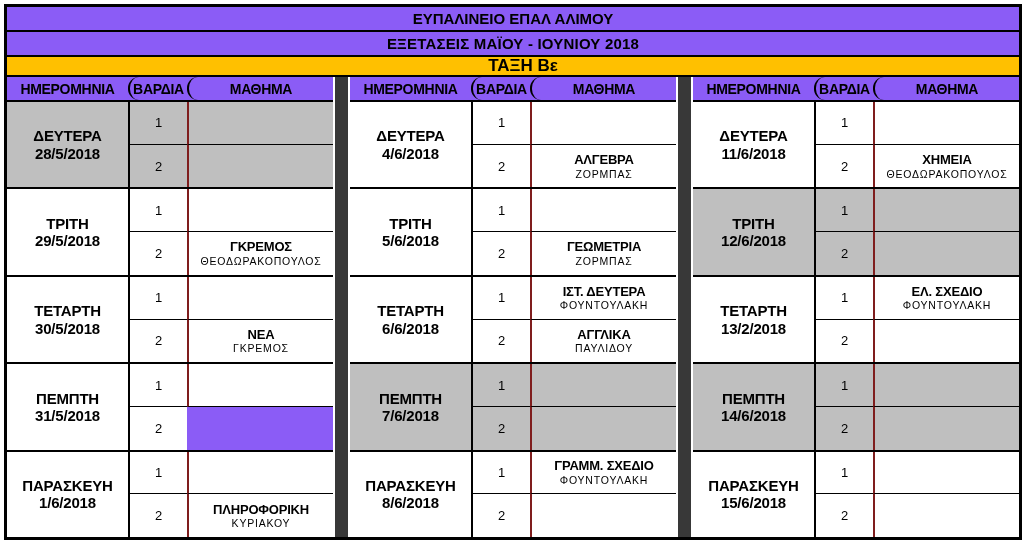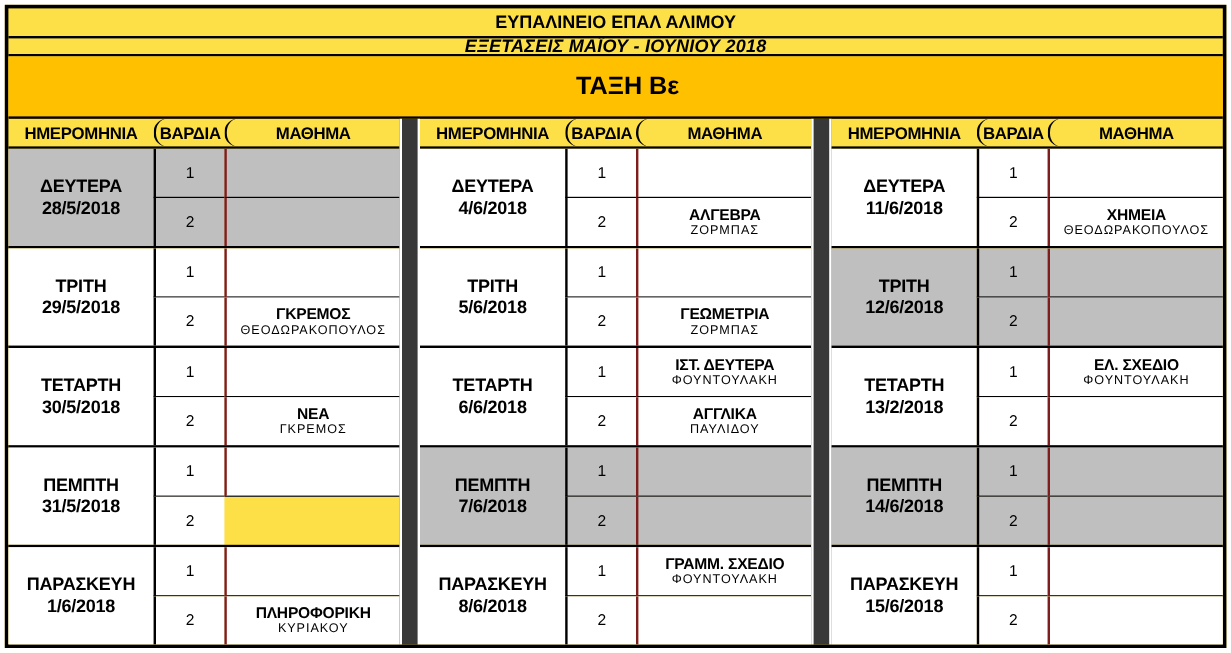--- a/index.html
+++ b/index.html
@@ -8,32 +8,32 @@
     width: 1026px; height: 544px;
     font-family: "Liberation Sans", sans-serif;
     color: #000;
     overflow: hidden;
   }
   .sheet {
     position: absolute; left: 4px; top: 4px;
     width: 1018px; height: 536px;
     border: 3px solid #000;
     display: flex; flex-direction: column;
-    background: #fde047;
+    background: #8b5cf6;
   }
   .toprow {
     flex: none;
     display: flex; align-items: center; justify-content: center;
     text-align: center;
     border-bottom: 2px solid #000;
     font-weight: bold;
   }
   .row-school   { height: 25px; font-size: 15px; }
-  .row-exams    { height: 15px; font-size: 15px; letter-spacing: 0.2px; font-style: italic; }
-  .row-class    { height: 52px; font-size: 21px; background: #FFC000; padding-left: 20px; }
+  .row-exams    { height: 25px; font-size: 15px; letter-spacing: 0.2px; }
+  .row-class    { height: 20px; font-size: 17px; background: #FFC000; padding-left: 20px; }
   .body { flex: 1; display: flex; min-height: 0; }
   .group {
     flex: 1; display: flex; flex-direction: column; min-width: 0;
   }
   .sep {
     flex: none; width: 17px;
     background: #383838;
     border-left: 2px solid #fff;
     border-right: 2px solid #fff;
   }

